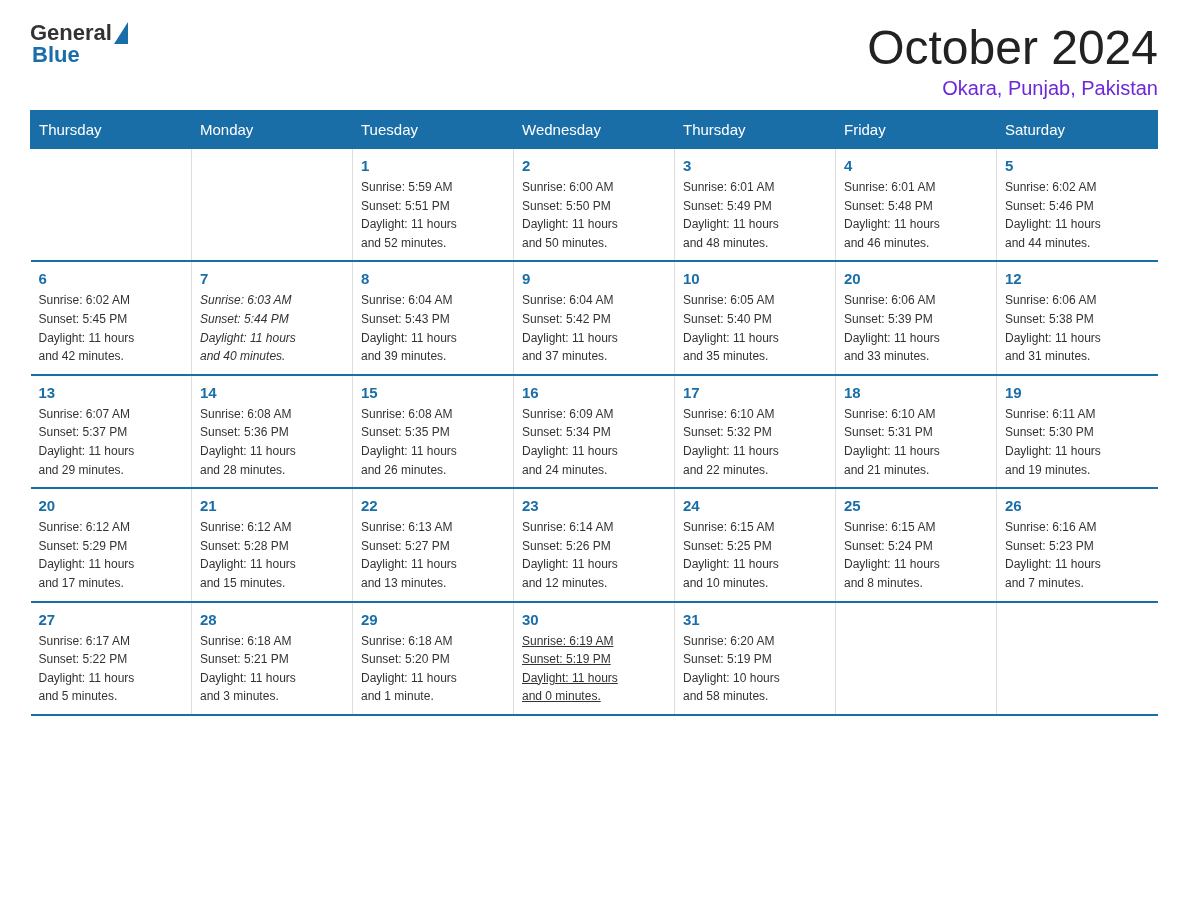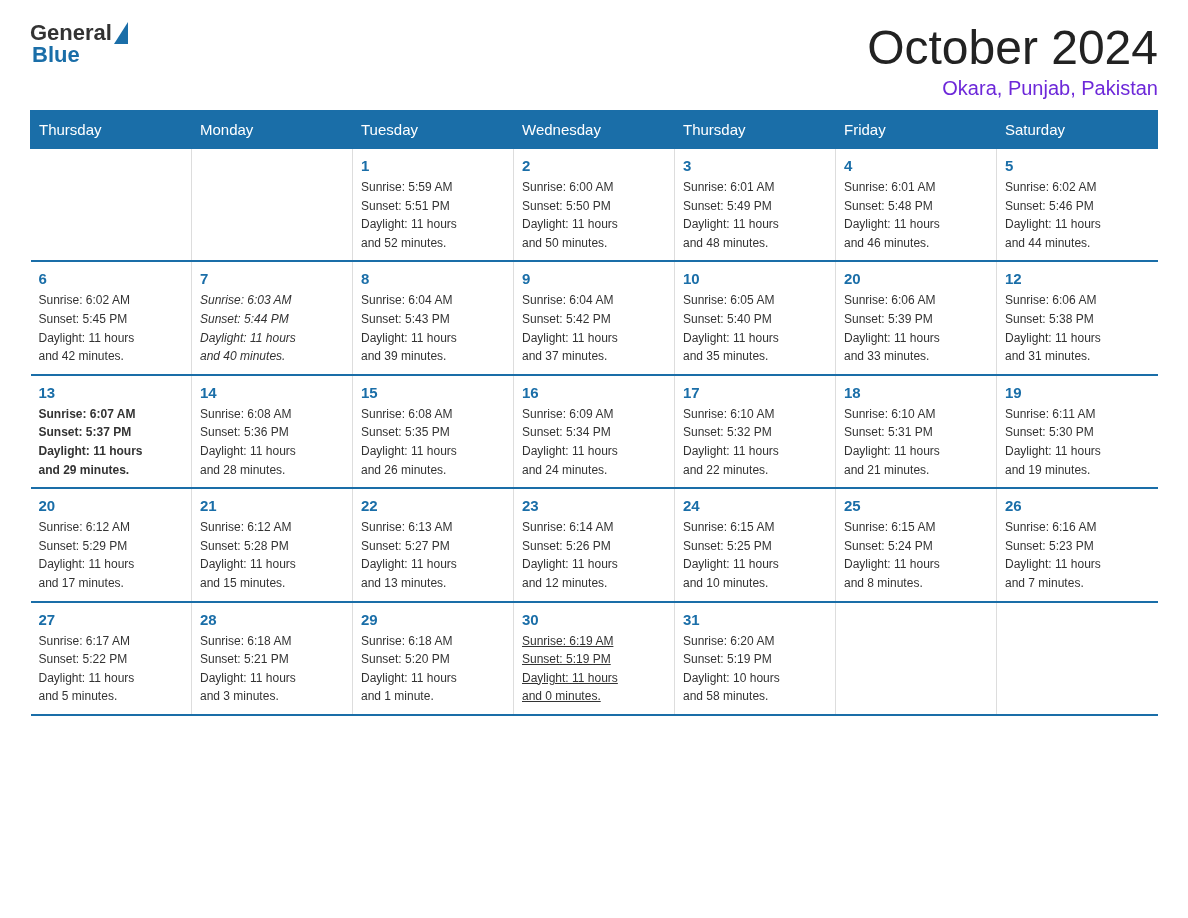--- a/index.html
+++ b/index.html
@@ -218,21 +218,21 @@
           <span class="day-number">12</span>
           <div class="day-info" style="white-space: pre-line;">Sunrise: 6:06 AM
 Sunset: 5:38 PM
 Daylight: 11 hours
 and 31 minutes.</div>
         </td>
       </tr>
       <tr>
         <td>
           <span class="day-number">13</span>
-          <div class="day-info" style="white-space: pre-line; font-weight: bold;">Sunrise: 6:07 AM
+          <div class="day-info" style="white-space: pre-line;">Sunrise: 6:07 AM
 Sunset: 5:37 PM
 Daylight: 11 hours
 and 29 minutes.</div>
         </td>
         <td>
           <span class="day-number">14</span>
           <div class="day-info" style="white-space: pre-line;">Sunrise: 6:08 AM
 Sunset: 5:36 PM
 Daylight: 11 hours
 and 28 minutes.</div>

